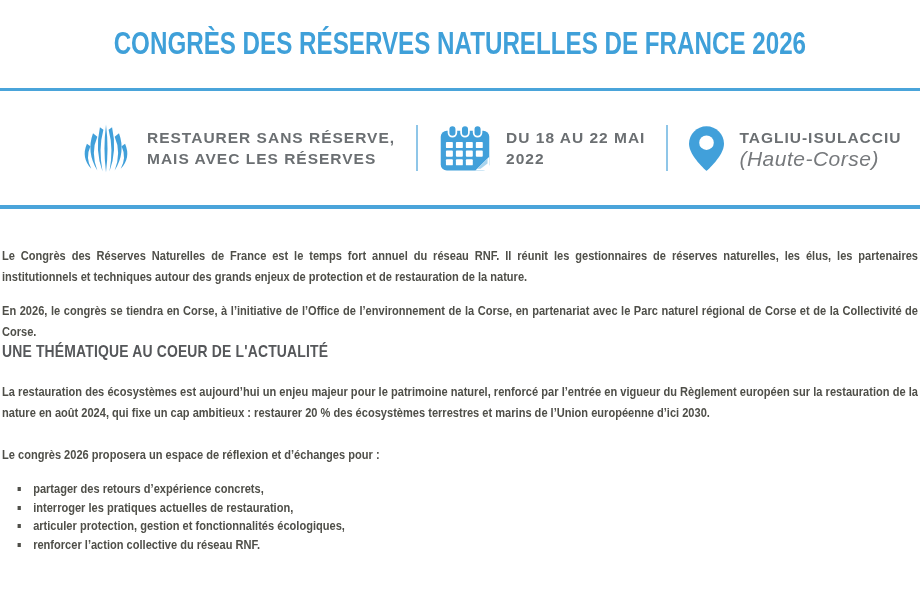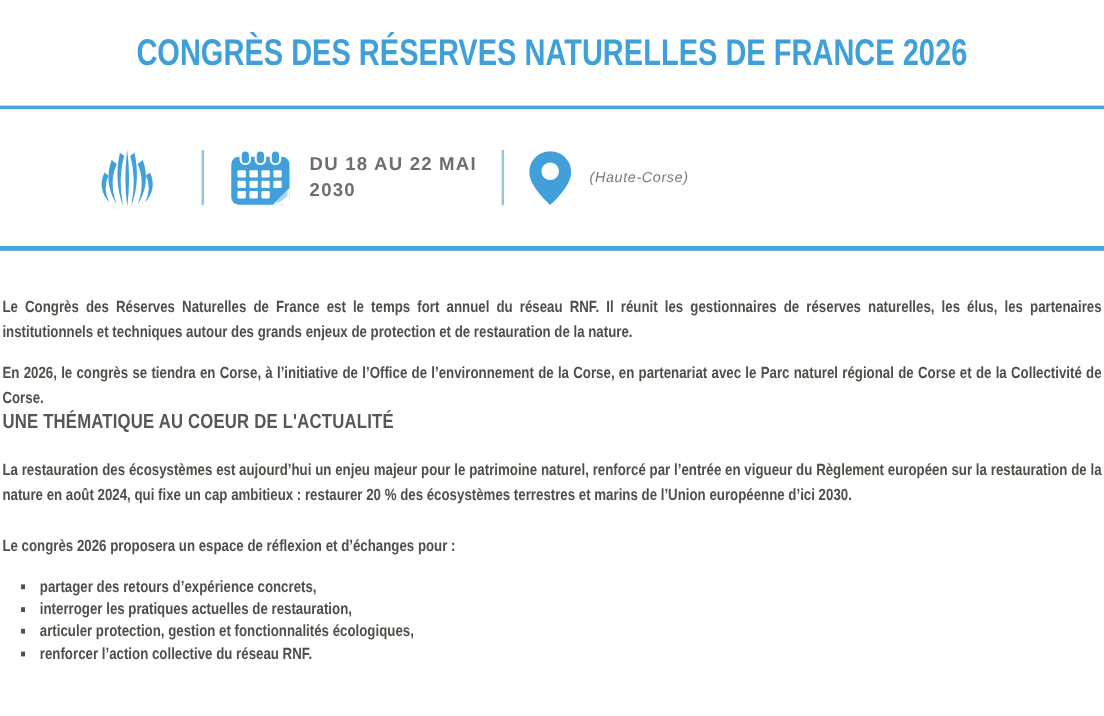--- a/index.html
+++ b/index.html
@@ -32,21 +32,21 @@
   }
   .banner-item { display: flex; align-items: center; }
   .banner-text {
     font-weight: bold; color: #6b6f72;
     font-size: 15.5px; line-height: 21px;
     letter-spacing: 1px;
     white-space: nowrap;
   }
   .banner-sub-italic {
     font-weight: normal; font-style: italic;
-    color: #76797c; font-size: 12px; letter-spacing: 0.5px;
+    color: #76797c; font-size: 21px; letter-spacing: 0.5px;
   }
   .icon-gap { margin-right: 15px; }
   .divider-v {
     width: 2px; height: 46px;
     background: #8fc6e8;
     margin: 0 21px;
     flex: 0 0 auto;
   }
   .logo-svg, .cal-svg, .pin-svg { display: block; }
   
@@ -101,20 +101,24 @@
           <path d="M8 24 Q1 40 13 53 Q6 40 12 27 Z"></path>
           <path d="M15 12 Q7 34 20 55 Q12 34 20 16 Z"></path>
           <path d="M23 5 Q17 32 26 56 Q21 30 27 8 Z"></path>
           <path d="M30 2 Q26.5 30 30 57 Q33.5 30 30 2 Z"></path>
           <path d="M37 5 Q43 32 34 56 Q39 30 33 8 Z"></path>
           <path d="M45 12 Q53 34 40 55 Q48 34 40 16 Z"></path>
           <path d="M52 24 Q59 40 47 53 Q54 40 48 27 Z"></path>
         </g>
       </svg>
     </span>
+    <div class="banner-text">
+      <div>RESTAURER SANS RÉSERVE,</div>
+      <div>MAIS AVEC LES RÉSERVES</div>
+    </div>
   </div>
 
   <div class="divider-v"></div>
 
   <div class="banner-item">
     <span class="icon-gap">
       <svg class="cal-svg" width="52" height="46" viewBox="0 0 60 52">
         <rect x="2" y="6" width="56" height="46" rx="7" fill="#41a0da"></rect>
         <rect x="11" y="0" width="9" height="13" rx="4.5" fill="#41a0da" stroke="#ffffff" stroke-width="2"></rect>
         <rect x="25.5" y="0" width="9" height="13" rx="4.5" fill="#41a0da" stroke="#ffffff" stroke-width="2"></rect>
@@ -131,34 +135,35 @@
           <rect x="8" y="39" width="8" height="7" rx="1"></rect>
             <rect x="19.5" y="39" width="8" height="7" rx="1"></rect>
             <rect x="31" y="39" width="8" height="7" rx="1"></rect>
         </g>
         <path d="M58 36 L58 52 L42 52 Z" fill="#ffffff"></path>
         <path d="M44 50 L56 38 L56 44 L48 50 Z" fill="#a8d4ee"></path>
       </svg>
     </span>
     <div class="banner-text">
       <div>DU 18 AU 22 MAI</div>
-      <div>2030</div>
+      <div>2022</div>
     </div>
   </div>
 
   <div class="divider-v"></div>
 
   <div class="banner-item">
     <span class="icon-gap">
       <svg class="pin-svg" width="35" height="45" viewBox="0 0 36 46">
         <path d="M18 0C8.06 0 0 8.06 0 18c0 12.5 18 28 18 28s18-15.5 18-28C36 8.06 27.94 0 18 0z" fill="#41a0da"></path>
         <circle cx="18" cy="17" r="7.5" fill="#ffffff"></circle>
       </svg>
     </span>
     <div class="banner-text">
+      <div>TAGLIU-ISULACCIU</div>
       <div class="banner-sub-italic">(Haute-Corse)</div>
     </div>
   </div>
 
 </section>
 
 <div class="rule rule-thick"></div>
 
 <main class="main">
   <div class="copy">

